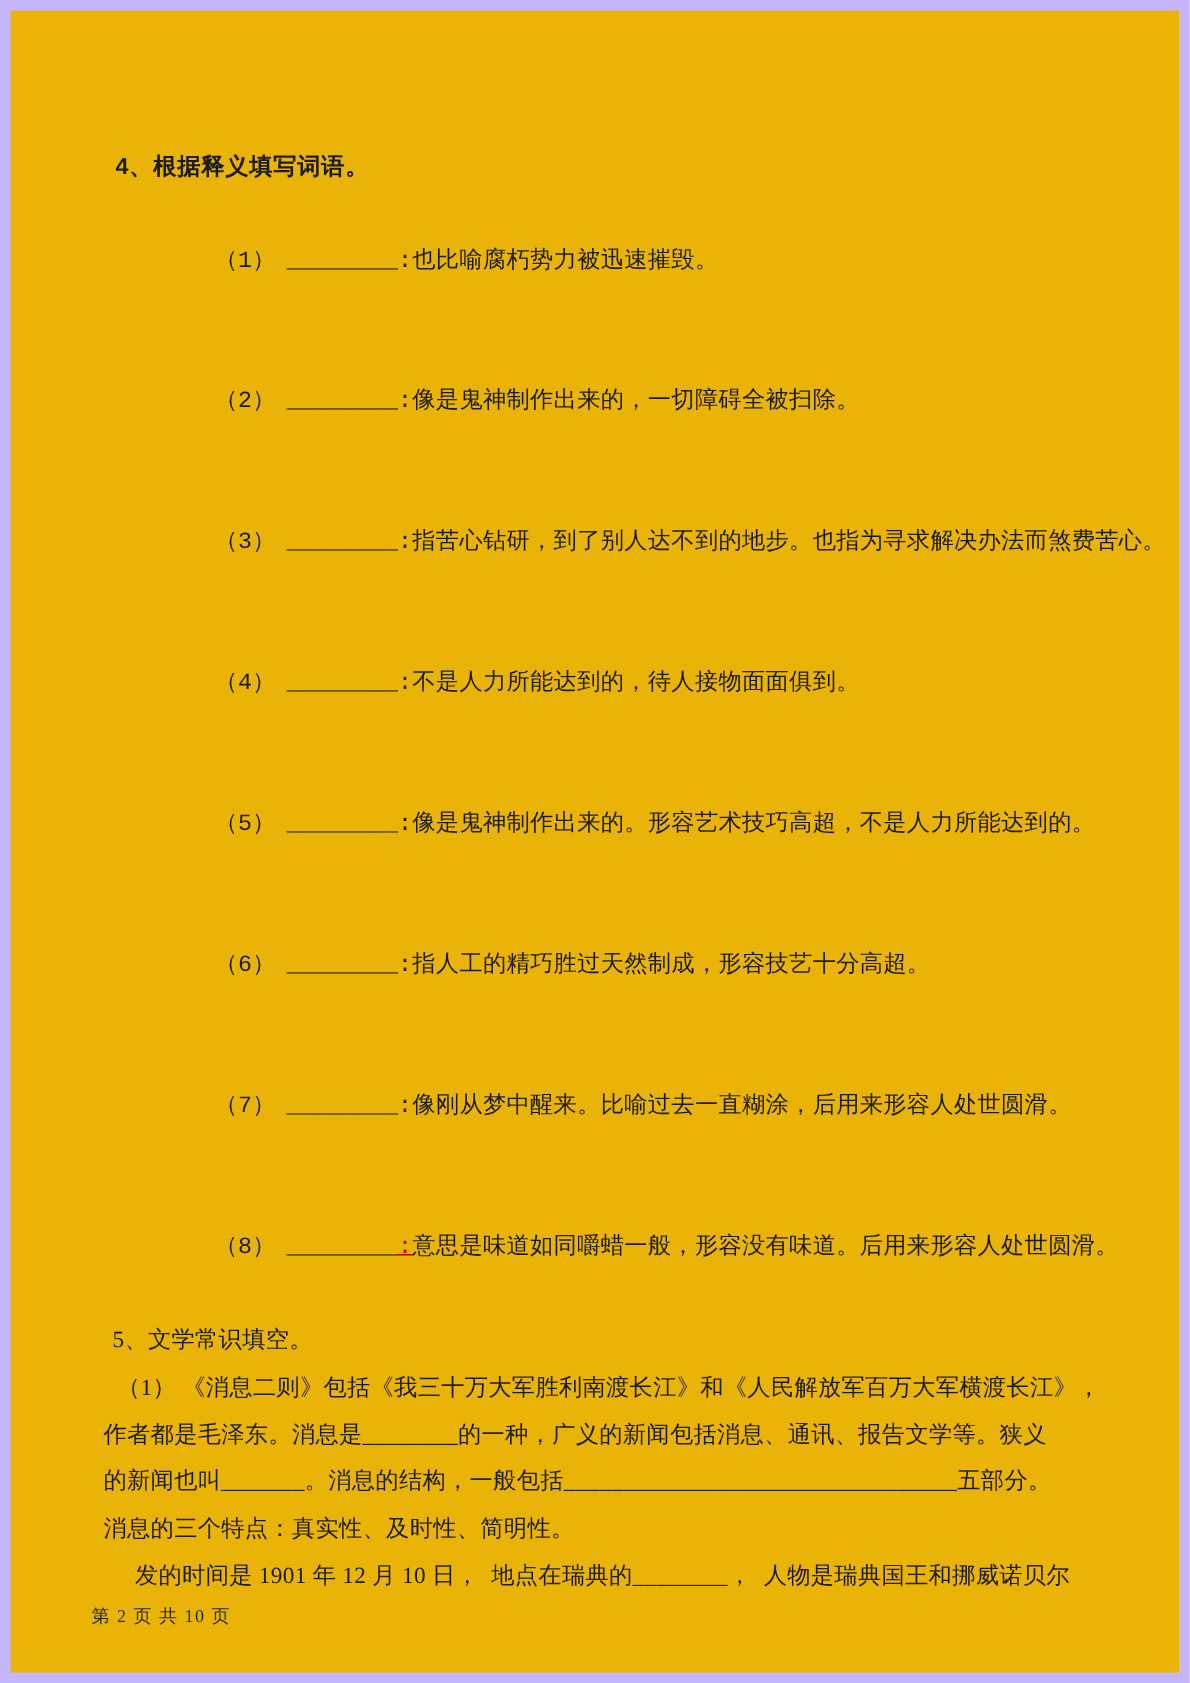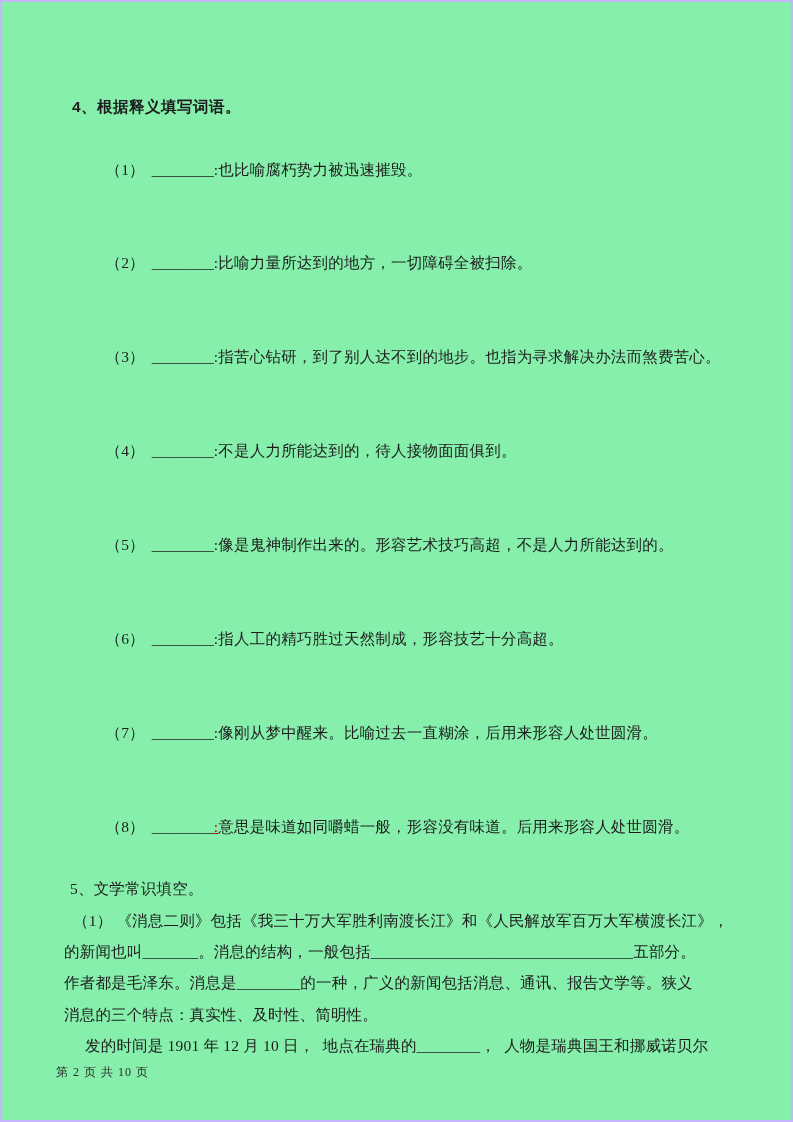--- a/index.html
+++ b/index.html
@@ -4,39 +4,39 @@
 <style>
   html,body{margin:0;padding:0;background:#ffffff;}
   body{
     width:793px;height:1122px;overflow:hidden;position:relative;
     font-family:"Liberation Serif","DejaVu Serif",serif;
     color:#1c1c1c;
   }
   .page{
     position:absolute;inset:0;
     box-sizing:border-box;
-    border:2px solid #c4b5fd;
+    border:7px solid #c4b5fd;
     padding:89px 20px 0 62px;
-    background:#86efac;
+    background:#eab308;
   }
   .line{
     line-height:31.3px;
     font-size:15.5px;
     white-space:pre;
     letter-spacing:0.2px;
   }
   .s4-heading{
     font-family:"Liberation Sans","DejaVu Sans",sans-serif;
     font-weight:bold;
     font-size:15.5px;
     padding-left:8px;
     letter-spacing:0.5px;
   }
   .s5-heading{padding-left:6px;}
-  .item4{padding-left:17px;}
+  .item4{padding-left:17px;font-family:Liberation Mono, monospace;}
   .first{padding-left:9px;}
   .indent2{padding-left:21px;}
   .num{margin-right:7px;}
   .blank{letter-spacing:0;}
   .colon{}
   .red{color:#c00000;text-decoration:underline;}
   .footer{
     position:absolute;left:54px;top:1062px;
     font-size:12px;line-height:16px;color:#2a2a2a;
     letter-spacing:1px;
@@ -47,21 +47,21 @@
 
 <div class="page">
 
   <div>
     <div class="line s4-heading">4、根据释义填写词语。</div>
 
     <div class="line item4">
       <span class="num">（1）</span><span class="blank">________</span><span class="colon">:</span><span>也比喻腐朽势力被迅速摧毁。</span>
     </div>
     <div class="line item4">
-      <span class="num">（2）</span><span class="blank">________</span><span class="colon">:</span><span>比喻力量所达到的地方，一切障碍全被扫除。</span>
+      <span class="num">（2）</span><span class="blank">________</span><span class="colon">:</span><span>像是鬼神制作出来的，一切障碍全被扫除。</span>
     </div>
     <div class="line item4">
       <span class="num">（3）</span><span class="blank">________</span><span class="colon">:</span><span>指苦心钻研，到了别人达不到的地步。也指为寻求解决办法而煞费苦心。</span>
     </div>
     <div class="line item4">
       <span class="num">（4）</span><span class="blank">________</span><span class="colon">:</span><span>不是人力所能达到的，待人接物面面俱到。</span>
     </div>
     <div class="line item4">
       <span class="num">（5）</span><span class="blank">________</span><span class="colon">:</span><span>像是鬼神制作出来的。形容艺术技巧高超，不是人力所能达到的。</span>
     </div>
@@ -74,22 +74,22 @@
     <div class="line item4">
       <span class="num">（8）</span><span class="blank">________</span><span class="colon red">:</span><span>意思是味道如同嚼蜡一般，形容没有味道。后用来形容人处世圆滑。</span>
     </div>
   </div>
 
   <div>
     <div class="line s5-heading">5、文学常识填空。</div>
 
     <div>
       <div class="line first">（1） 《消息二则》包括《我三十万大军胜利南渡长江》和《人民解放军百万大军横渡长江》，</div>
+      <div class="line">作者都是毛泽东。消息是________的一种，广义的新闻包括消息、通讯、报告文学等。狭义</div>
       <div class="line">的新闻也叫_______。消息的结构，一般包括_________________________________五部分。</div>
-      <div class="line">作者都是毛泽东。消息是________的一种，广义的新闻包括消息、通讯、报告文学等。狭义</div>
       <div class="line">消息的三个特点：真实性、及时性、简明性。</div>
     </div>
 
     <div>
       <div class="line indent2">发的时间是 1901 年 12 月 10 日，  地点在瑞典的________，  人物是瑞典国王和挪威诺贝尔</div>
 
     </div>
 
   </div>
 

